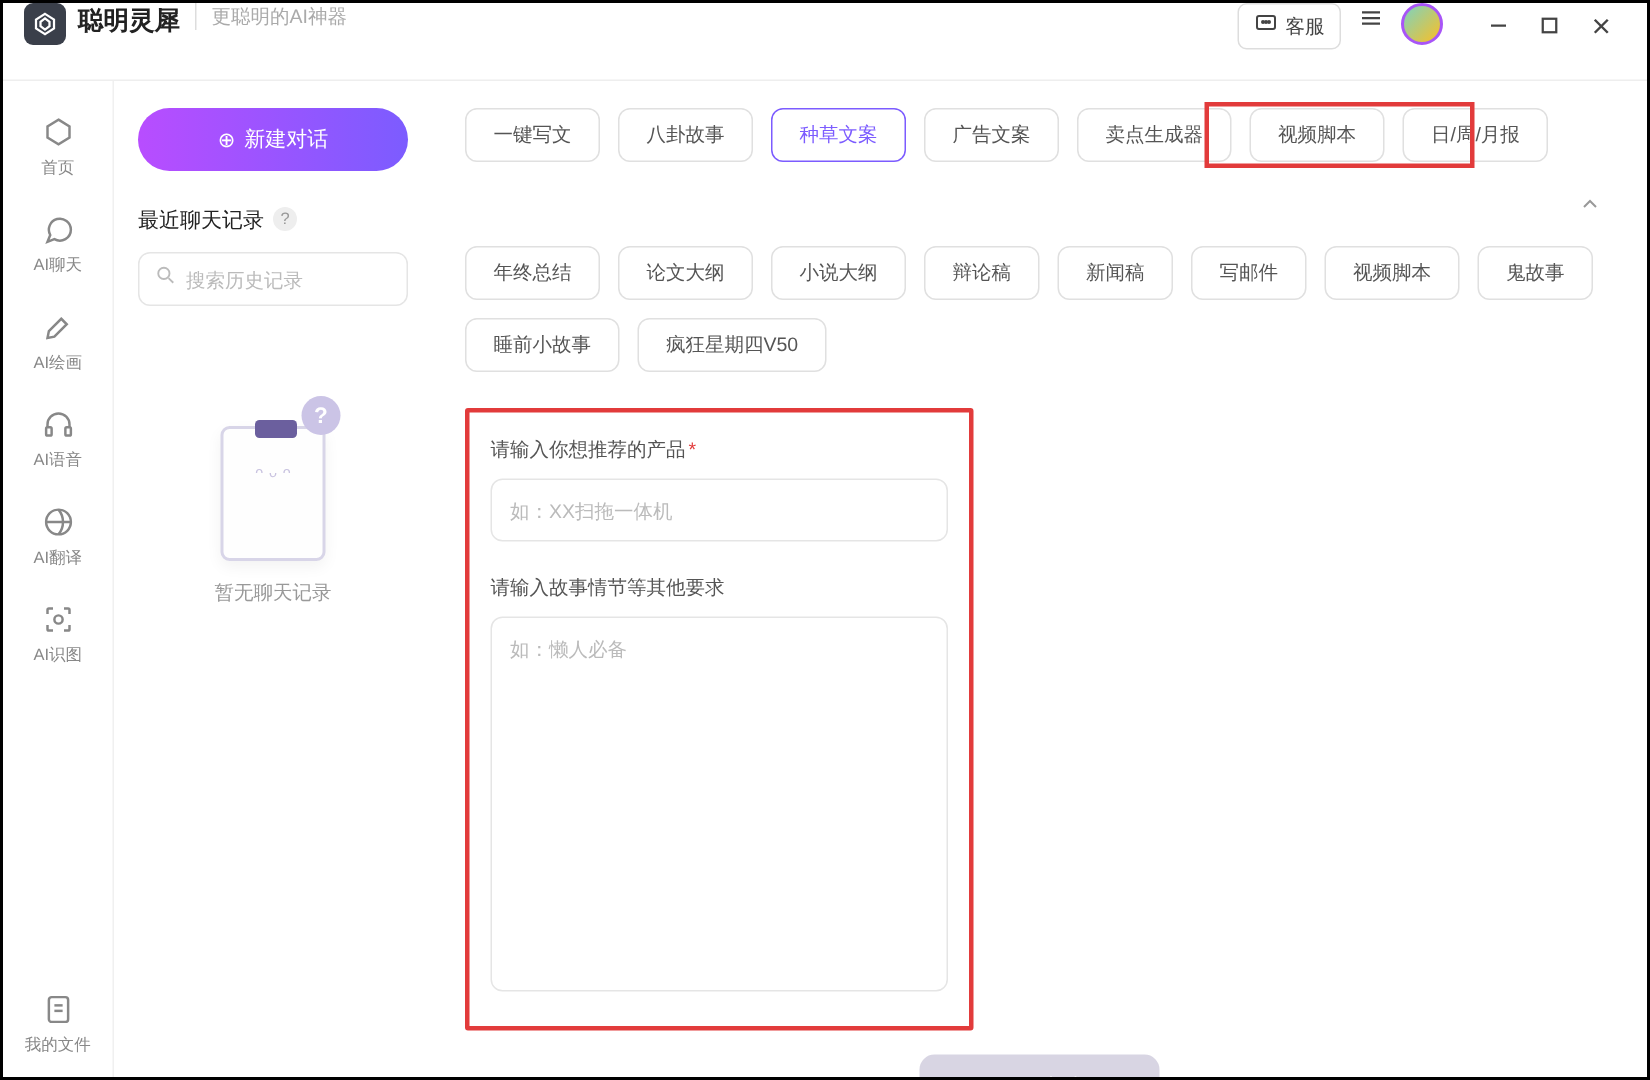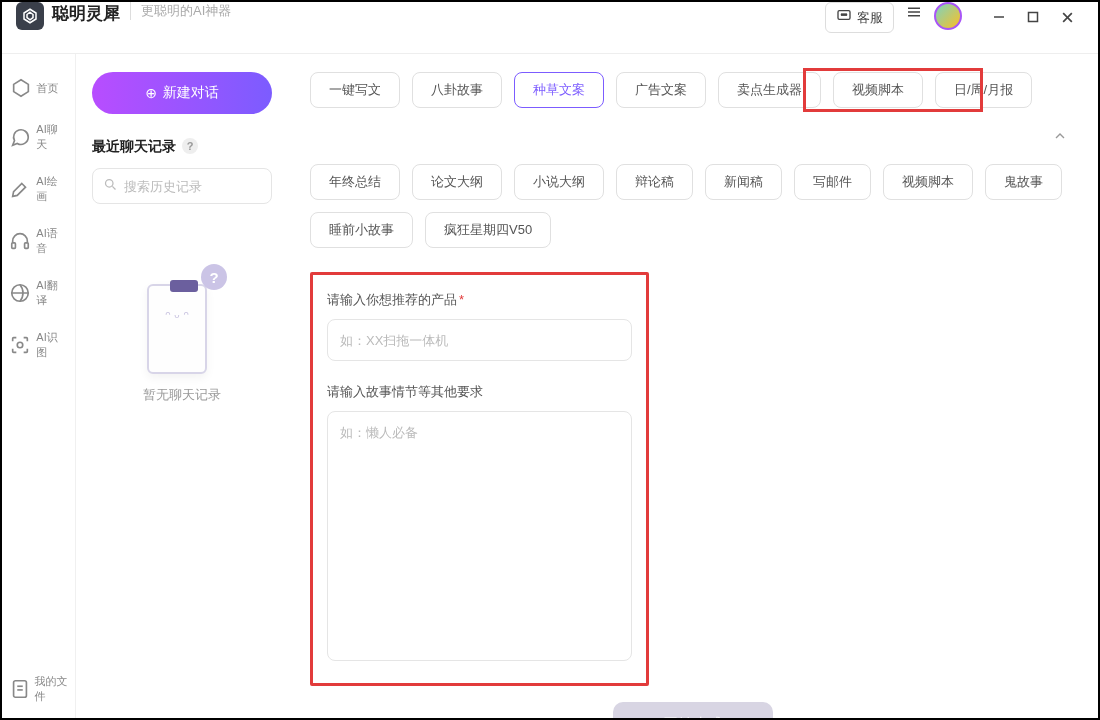--- a/index.html
+++ b/index.html
@@ -12,35 +12,35 @@
     .app-subtitle { font-size: 13px; color: #aaa; margin-left: 10px; border-left: 1px solid #ddd; padding-left: 10px; }
     .titlebar-spacer { flex: 1; }
     .support-btn { display: flex; align-items: center; gap: 5px; border: 1px solid #ddd; border-radius: 6px; padding: 5px 10px; font-size: 13px; color: #444; cursor: pointer; margin-right: 10px; }
     .menu-icon { width: 20px; height: 20px; margin-right: 10px; cursor: pointer; display:flex; align-items:center; justify-content:center;}
     .avatar { width: 28px; height: 28px; border-radius: 50%; background: linear-gradient(135deg, #7dd3c0, #fbbf24); border: 2px solid #a855f7; margin-right: 20px; cursor: pointer; }
     .win-btn { width: 34px; height: 30px; display: flex; align-items: center; justify-content: center; cursor: pointer; font-size: 14px; color: #444; }
     
     .main { display: flex; height: calc(100% - 52px); }
     
     .sidebar { width: 74px; display: flex; flex-direction: column; align-items: center; padding-top: 14px; border-right: 1px solid #f0f0f0; }
-    .side-item { width: 60px; display: flex; flex-direction: row; align-items: center; gap: 4px; padding: 8px 0; cursor: pointer; font-size: 11px; color: #888; border-radius: 8px; margin-bottom: 6px; }
+    .side-item { width: 60px; display: flex; flex-direction: column; align-items: center; gap: 4px; padding: 8px 0; cursor: pointer; font-size: 11px; color: #888; border-radius: 8px; margin-bottom: 6px; }
     .side-item.active { color: #7c5cff; }
     .side-item .icon { width: 24px; height: 24px; display: flex; align-items: center; justify-content: center; }
     .side-spacer { flex: 1; }
     
     .left-panel { width: 212px; padding: 18px 16px; background: #fff; }
     .new-chat-btn { width: 100%; height: 42px; border-radius: 21px; background: linear-gradient(90deg, #b84dff, #7c5cff); color: #fff; font-size: 14px; font-weight: 500; display: flex; align-items: center; justify-content: center; gap: 6px; cursor: pointer; margin-bottom: 24px; }
-    .history-title { display: flex; gap: 6px; font-size: 14px; font-weight: 700; color: #222; margin-bottom: 12px; }
+    .history-title { display: flex; gap: 6px; font-size: 14px; font-weight: 400; color: #222; margin-bottom: 12px; }
     .history-title .help { width: 16px; height: 16px; border-radius: 50%; background: #eee; color: #999; font-size: 11px; display: flex; align-items: center; justify-content: center; }
     .search-box { width: 100%; height: 36px; border: 1px solid #e5e5e5; border-radius: 8px; display: flex; align-items: center; padding: 0 10px; gap: 6px; margin-bottom: 60px; }
     .search-box input { flex: 1; border: none; outline: none; font-size: 13px; color: #333; background: transparent; }
     .search-box input::placeholder { color: #bbb; }
     .empty-state { display: flex; flex-direction: column; align-items: center; gap: 12px; margin-top: 40px; }
     .empty-img { width: 90px; height: 110px; position: relative; }
-    .clipboard { width: 60px; height: 90px; background: #fefefe; border: 2px solid #d8d5e8; border-radius: 6px; position: absolute; bottom: 0; left: 10px; box-shadow: 0 4px 10px rgba(0,0,0,0.05);}
+    .clipboard { width: 70px; height: 90px; background: #fefefe; border: 2px solid #d8d5e8; border-radius: 6px; position: absolute; bottom: 0; left: 10px; box-shadow: 0 4px 10px rgba(0,0,0,0.05);}
     .clip-top { width: 28px; height: 12px; background: #6b5f9e; border-radius: 3px; position: absolute; top: -6px; left: 21px; }
     .face { position: absolute; top: 22px; left: 0; right: 0; text-align: center; color: #c9c3e0; font-size: 14px; }
     .question-bubble { width: 26px; height: 26px; border-radius: 50%; background: #cbc4e6; color: #fff; font-size: 15px; font-weight: 700; display: flex; align-items: center; justify-content: center; position: absolute; top: 0; right: 0; }
     .empty-text { font-size: 13px; color: #999; }
     
     .content { flex: 1; padding: 18px 22px; position: relative; overflow: hidden; }
     .pill-rows { display: flex; flex-direction: column; gap: 12px; margin-bottom: 24px; }
     .pill-row { display: flex; gap: 12px; flex-wrap: wrap; align-items: center; }
     .pill { padding: 8px 18px; border: 1px solid #e0e0e0; border-radius: 8px; font-size: 13px; color: #555; cursor: pointer; background: #fff; }
     .pill.selected { border-color: #7c5cff; color: #7c5cff; }

